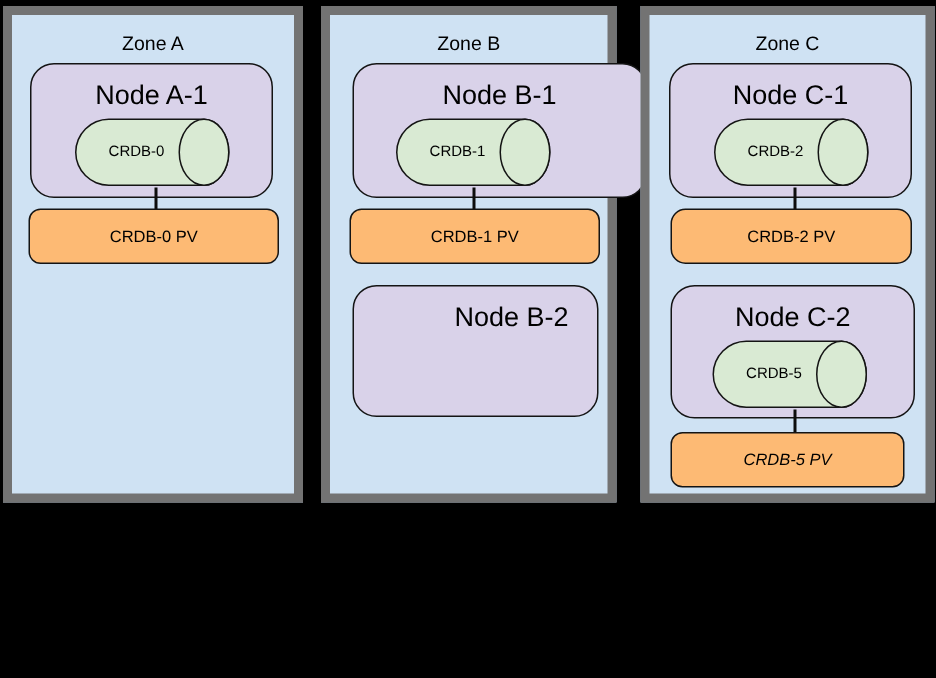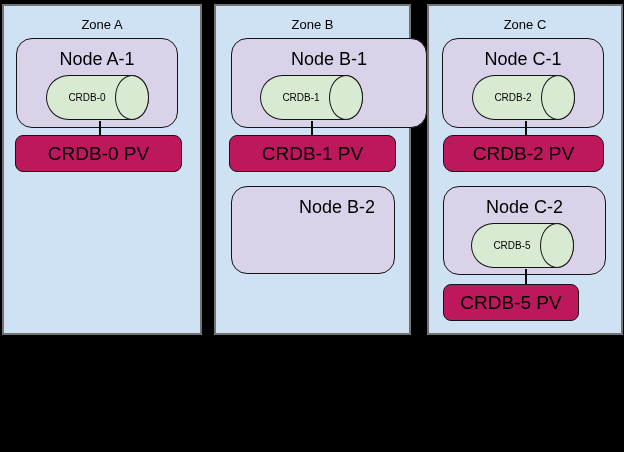--- a/index.html
+++ b/index.html
@@ -13,21 +13,21 @@
     background: #000000;
     font-family: "Liberation Sans", sans-serif;
     color: #000000;
     overflow: hidden;
   }
   .zone {
     position: absolute;
     top: 4px;
     height: 331px;
     background: #cfe2f3;
-    border: 2px solid #737373;
+    border: 6px solid #737373;
     box-sizing: border-box;
   }
   .zone-title {
     text-align: center;
     padding-top: 11px;
     font-size: 13px;
     line-height: 15px;
   }
   .node {
     position: absolute;
@@ -77,28 +77,28 @@
     justify-content: center;
     font-size: 10px;
   }
   .connector {
     position: absolute;
     width: 2px;
     background: #0d0d0d;
   }
   .pv {
     position: absolute;
-    background: #be185d;
+    background: #fdba74;
     border: 1.5px solid #141414;
     border-radius: 8px;
     box-sizing: border-box;
     display: flex;
     align-items: center;
     justify-content: center;
-    font-size: 19px;
+    font-size: 11px;
   }
 </style>
 </head>
 <body>
 
 <div class="zone" style="left:2px; width:200px;">
   <div class="zone-title">Zone A</div>
 
   <div class="node" style="left:12px; top:32px; width:162px; height:90px;">
     <div class="node-title">Node A-1</div>
@@ -161,16 +161,16 @@
     <div class="node-title">Node C-2</div>
     <div class="cyl" style="left:27px; top:36px;">
       <div class="cyl-body"></div>
       <div class="cyl-cap"></div>
       <div class="cyl-label">CRDB-5</div>
     </div>
   </div>
 
   <div class="connector" style="left:96px; top:263px; height:17px;"></div>
 
-  <div class="pv" style="left:14px; top:278px; width:136px; height:37px;">
+  <div class="pv" style="left:14px; top:278px; width:156px; height:37px;font-style:italic;">
     <span>CRDB-5 PV</span>
   </div>
 </div>
 
 </body></html>

